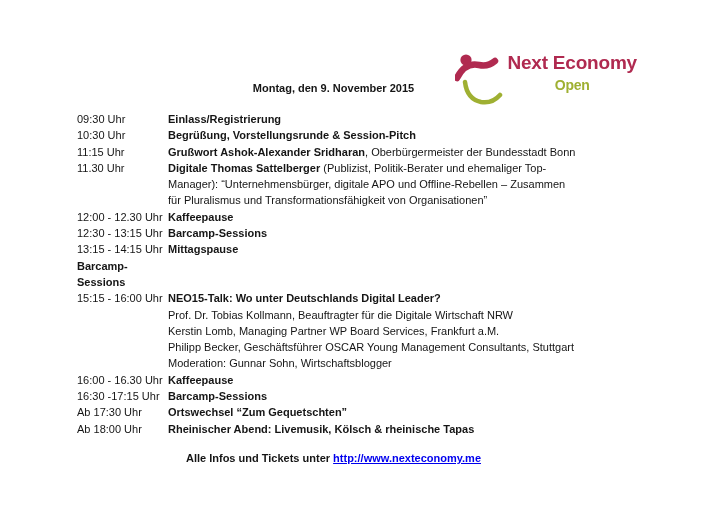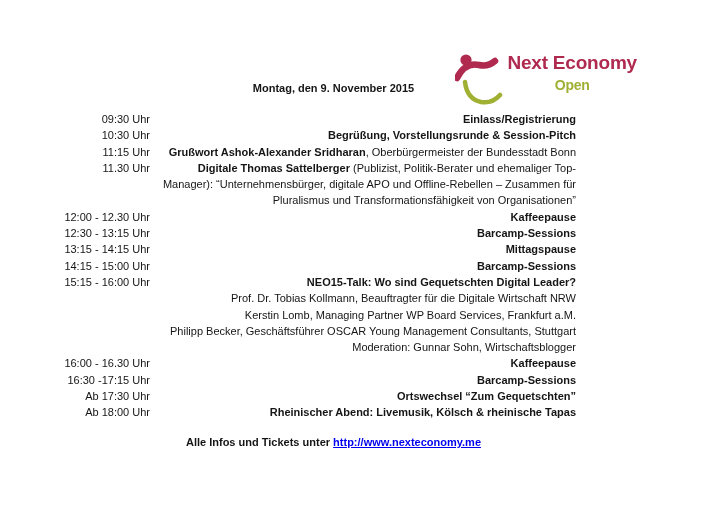--- a/index.html
+++ b/index.html
@@ -31,22 +31,21 @@
   }
   
   .title{
     padding-top:82px;
     text-align:center;
     font-weight:bold;
     line-height:13px;
   }
   
   .schedule{
-    margin:16px 91px 0 59px; 
-    text-align:right;
+    margin:16px 91px 0 77px; 
   }
   .row{
     display:grid;
     grid-template-columns:91px 1fr;
     line-height:16.3px;
   }
   .time{white-space:nowrap;}
   .desc .b{font-weight:bold;}
   
   .footer{
@@ -110,27 +109,26 @@
       <div class="time">12:30 - 13:15 Uhr</div>
       <div class="desc"><span class="b">Barcamp-Sessions</span><span></span></div>
     </div>
 
     <div class="row">
       <div class="time">13:15 - 14:15 Uhr</div>
       <div class="desc"><span class="b">Mittagspause</span><span></span></div>
     </div>
 
     <div class="row">
-      <div class="time">14:15 - 15:00 Uhr</div>
       <div class="desc"><span class="b">Barcamp-Sessions</span><span></span></div>
     </div>
 
     <div class="row">
       <div class="time">15:15 - 16:00 Uhr</div>
-      <div class="desc"><span class="b">NEO15-Talk: Wo sind Gequetschten Digital Leader?</span><span></span></div>
+      <div class="desc"><span class="b">NEO15-Talk: Wo unter Deutschlands Digital Leader?</span><span></span></div>
     </div>
 
     <div class="row">
       <div class="time"></div>
       <div class="desc"><span class="b"></span><span>Prof. Dr. Tobias Kollmann, Beauftragter für die Digitale Wirtschaft NRW</span></div>
     </div>
 
     <div class="row">
       <div class="time"></div>
       <div class="desc"><span class="b"></span><span>Kerstin Lomb, Managing Partner WP Board Services, Frankfurt a.M.</span></div>

